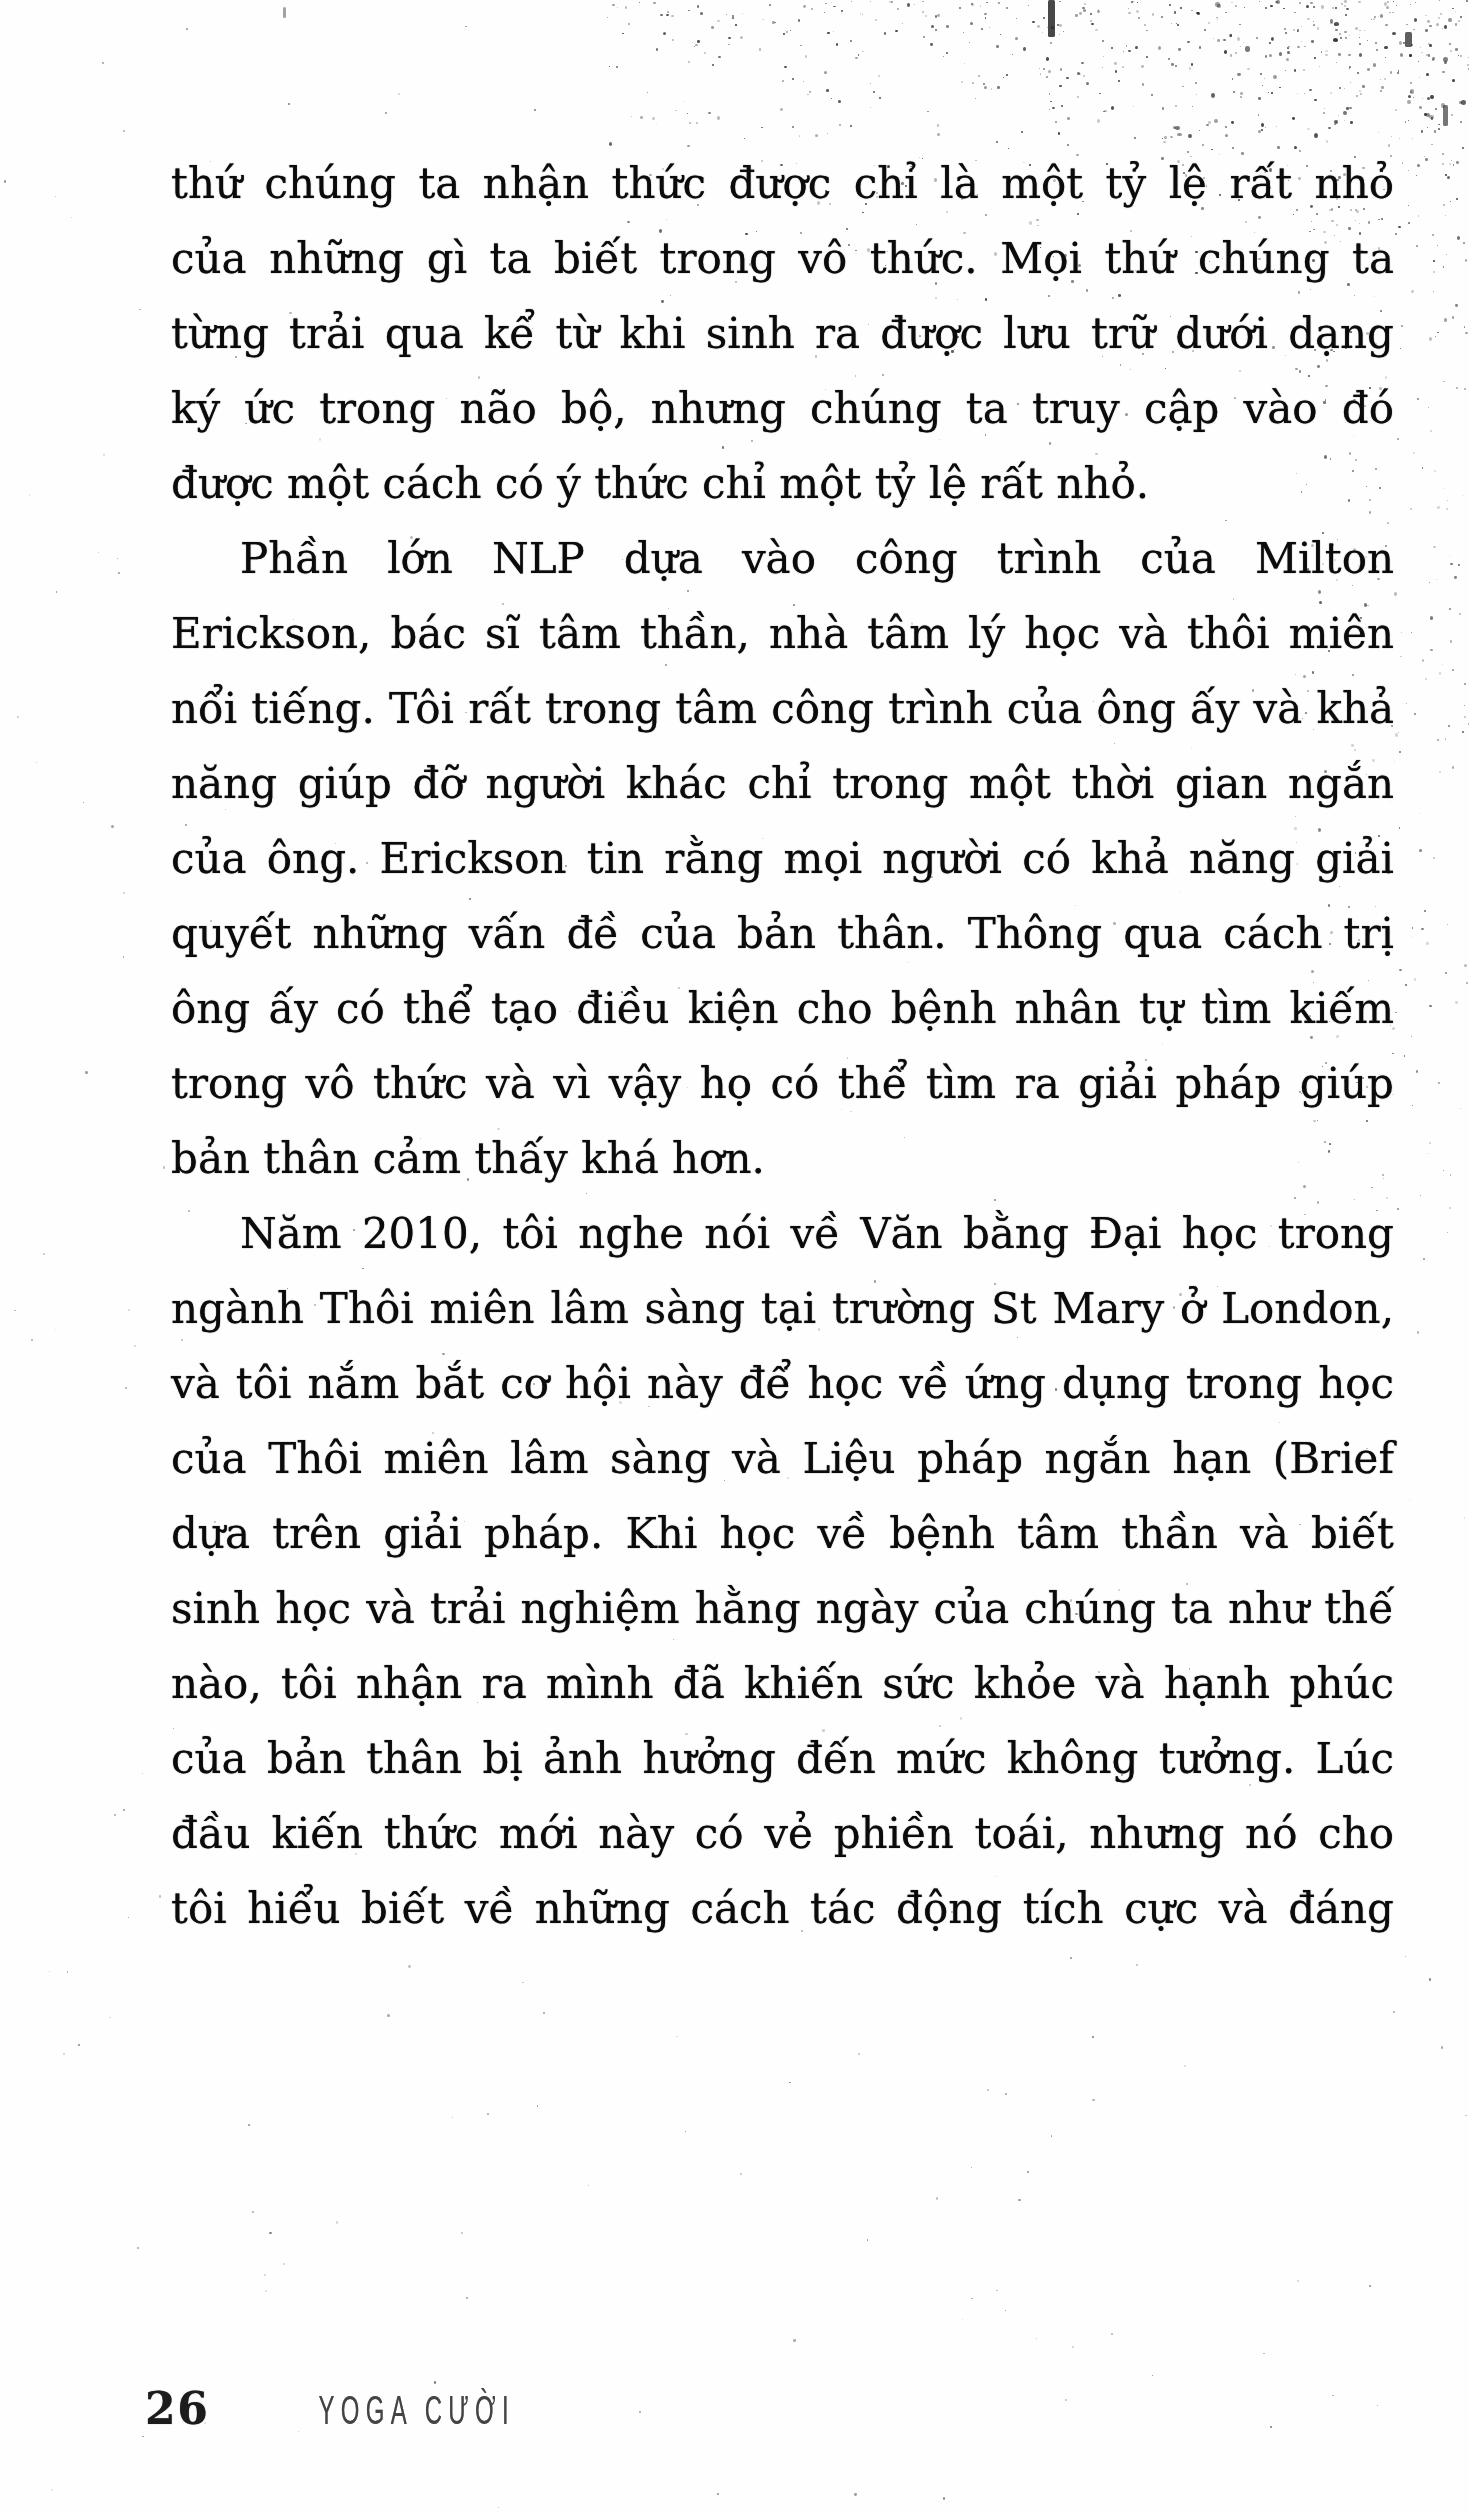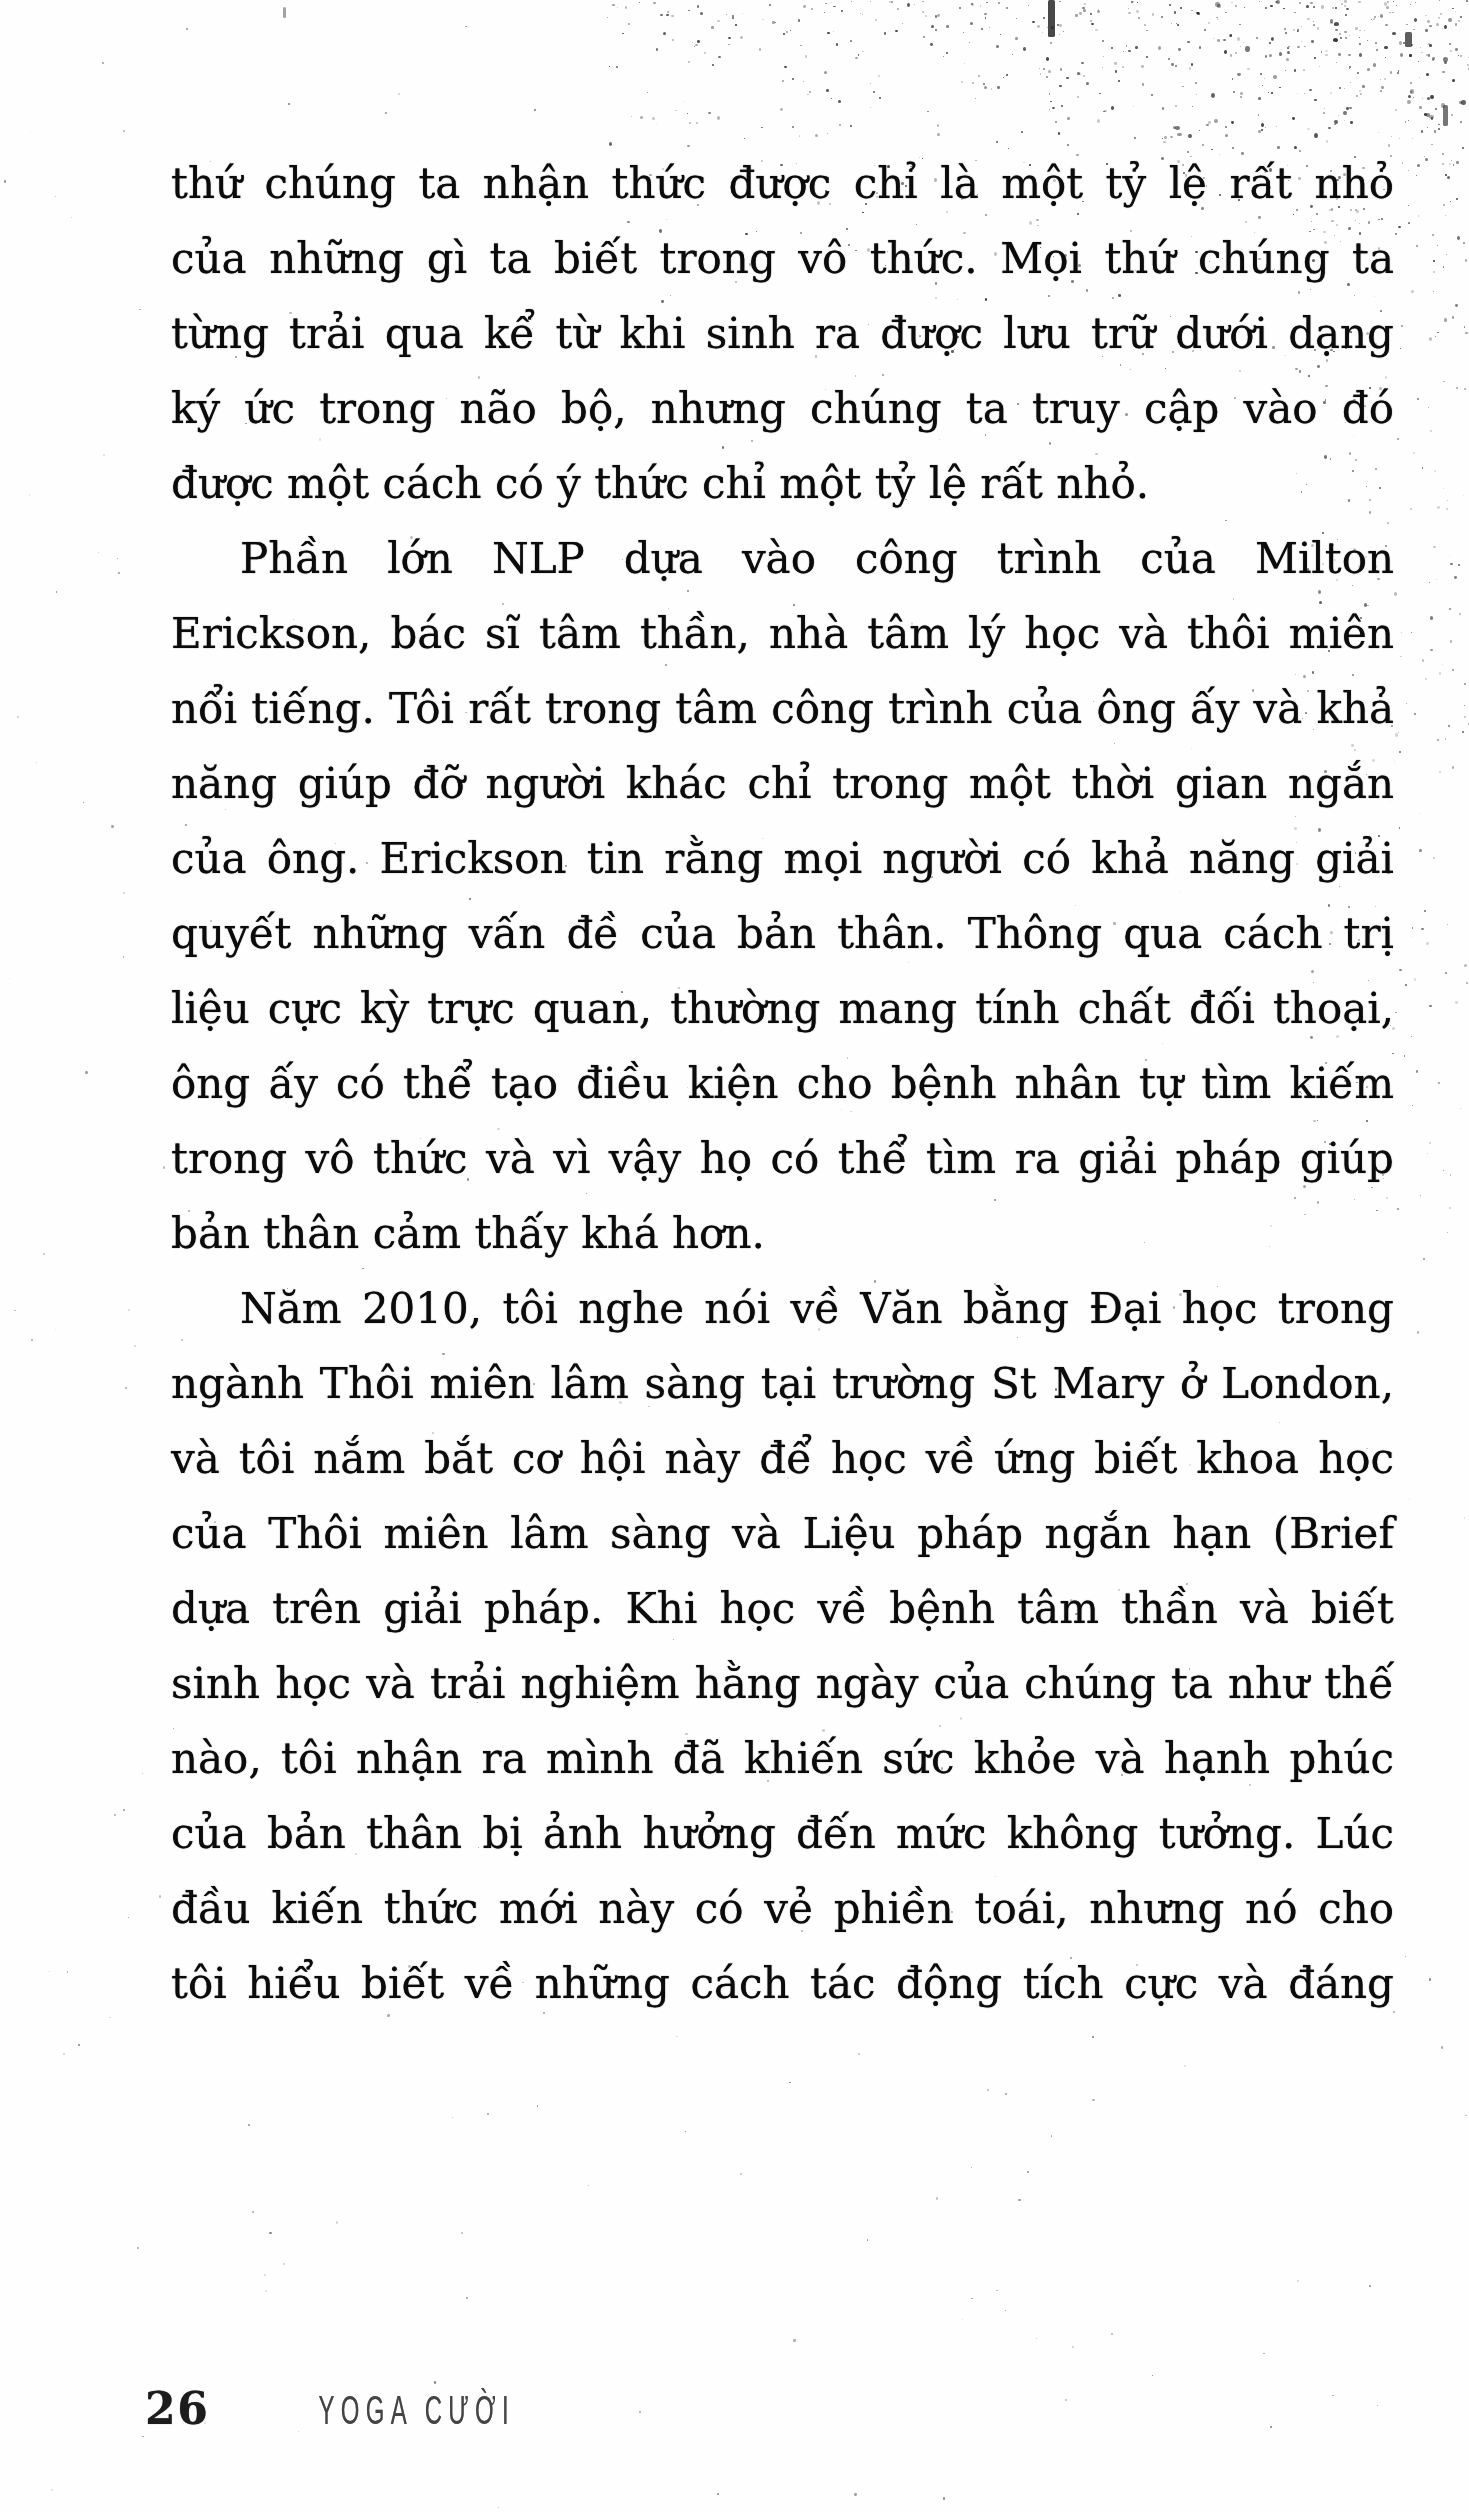--- a/index.html
+++ b/index.html
@@ -1354,30 +1354,29 @@
       <div class="line endline">được một cách có ý thức chỉ một tỷ lệ rất nhỏ.</div>
     </div>
 
     <div class="para">
       <div class="line indent">Phần lớn NLP dựa vào công trình của Milton</div>
       <div class="line">Erickson, bác sĩ tâm thần, nhà tâm lý học và thôi miên</div>
       <div class="line">nổi tiếng. Tôi rất trong tâm công trình của ông ấy và khả</div>
       <div class="line">năng giúp đỡ người khác chỉ trong một thời gian ngắn</div>
       <div class="line">của ông. Erickson tin rằng mọi người có khả năng giải</div>
       <div class="line">quyết những vấn đề của bản thân. Thông qua cách trị</div>
-      <div class="line">liệu cực kỳ trực quan, thường mang tính chất đối thoại,</div>
       <div class="line">ông ấy có thể tạo điều kiện cho bệnh nhân tự tìm kiếm</div>
       <div class="line">trong vô thức và vì vậy họ có thể tìm ra giải pháp giúp</div>
       <div class="line endline">bản thân cảm thấy khá hơn.</div>
     </div>
 
     <div class="para">
       <div class="line indent">Năm 2010, tôi nghe nói về Văn bằng Đại học trong</div>
       <div class="line">ngành Thôi miên lâm sàng tại trường St Mary ở London,</div>
-      <div class="line">và tôi nắm bắt cơ hội này để học về ứng biết khoa học</div>
+      <div class="line">và tôi nắm bắt cơ hội này để học về ứng dụng trong học</div>
       <div class="line">của Thôi miên lâm sàng và Liệu pháp ngắn hạn (Brief</div>
       <div class="line">dựa trên giải pháp. Khi học về bệnh tâm thần và biết</div>
       <div class="line">sinh học và trải nghiệm hằng ngày của chúng ta như thế</div>
       <div class="line">nào, tôi nhận ra mình đã khiến sức khỏe và hạnh phúc</div>
       <div class="line">của bản thân bị ảnh hưởng đến mức không tưởng. Lúc</div>
       <div class="line">đầu kiến thức mới này có vẻ phiền toái, nhưng nó cho</div>
       <div class="line">tôi hiểu biết về những cách tác động tích cực và đáng</div>
     </div>
 
   </main>

